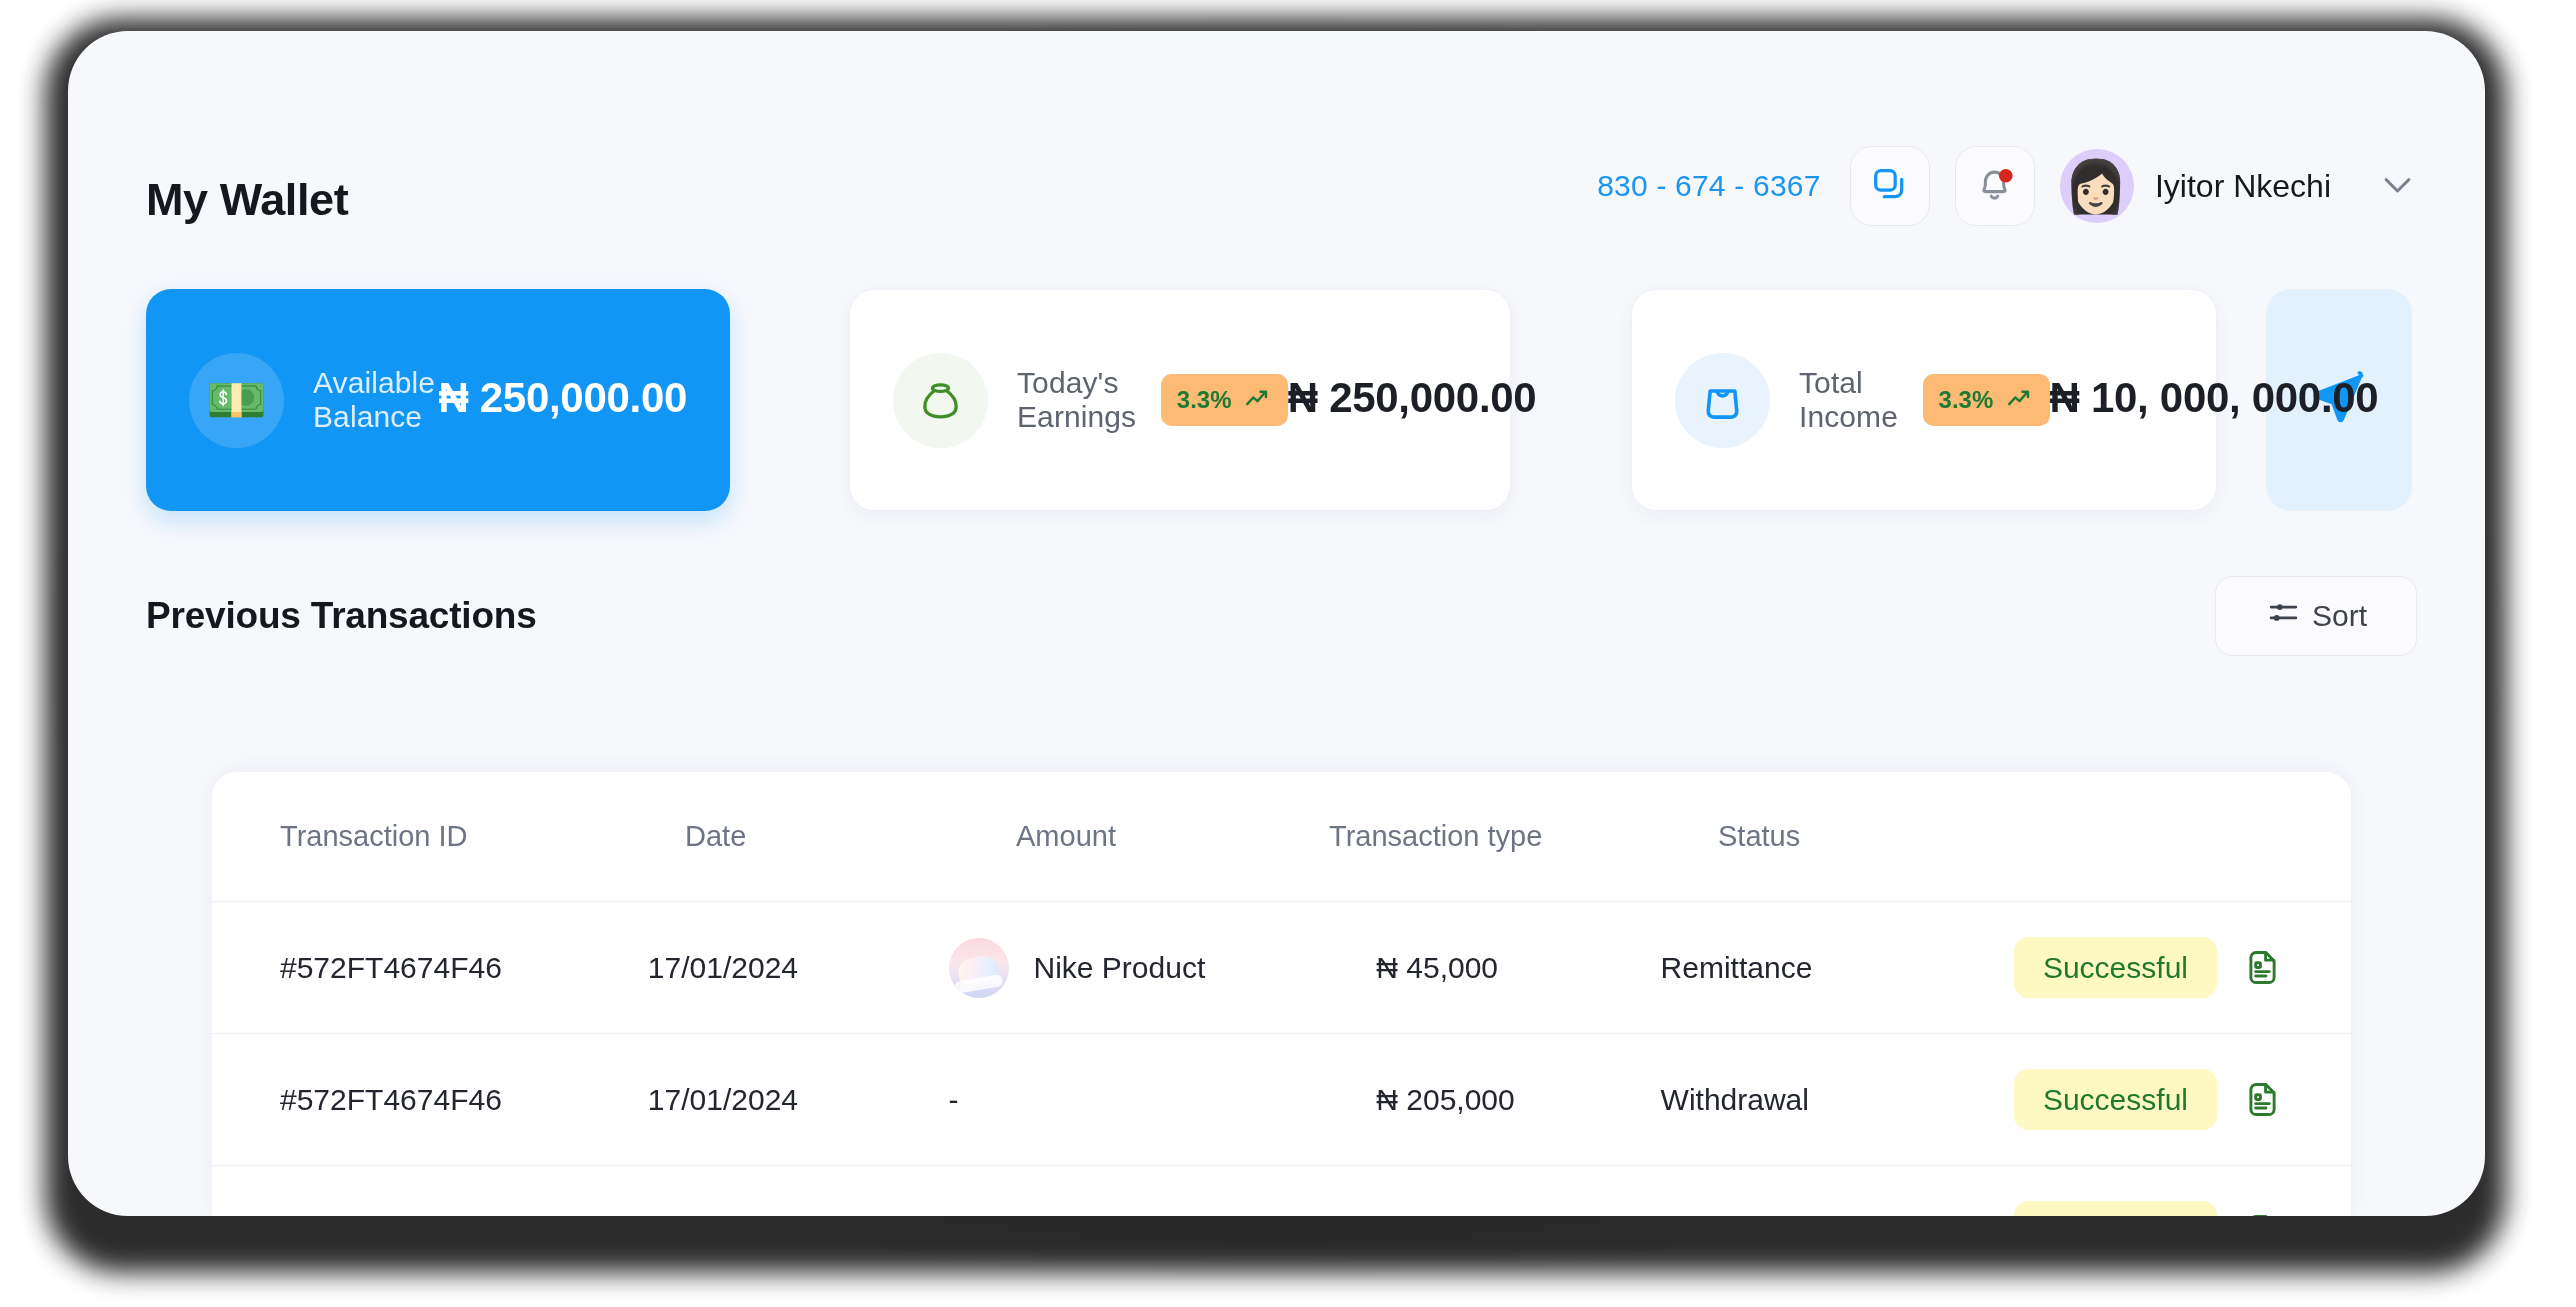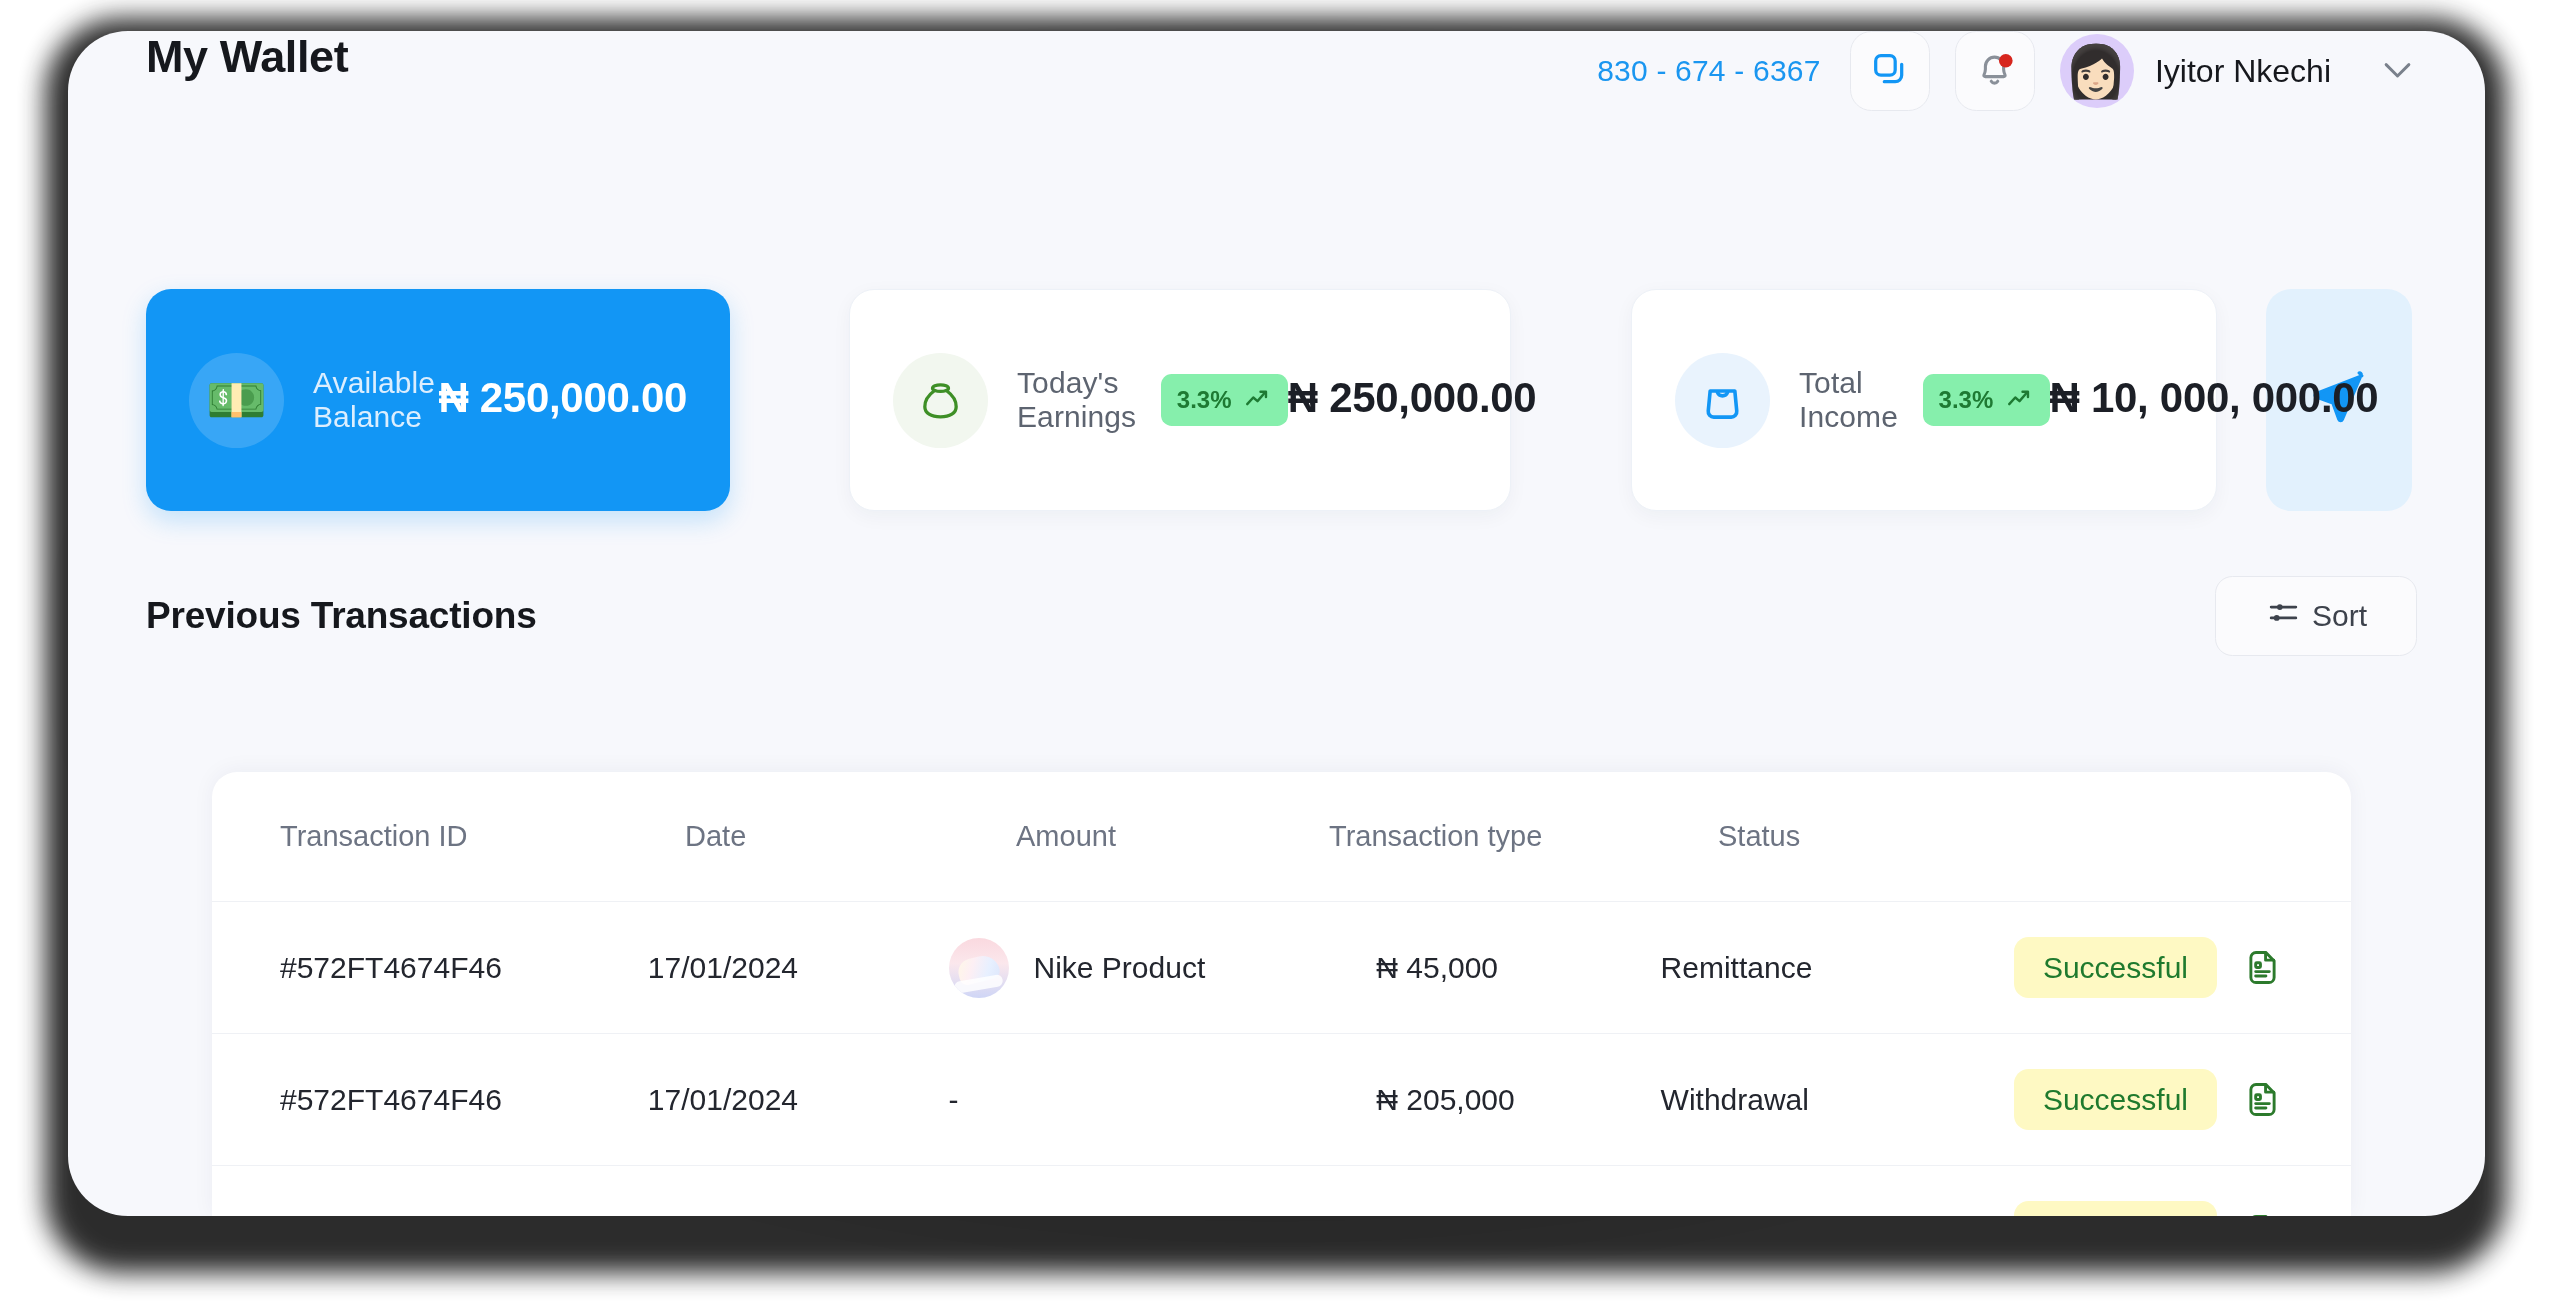--- a/index.html
+++ b/index.html
@@ -58,21 +58,21 @@
     overflow: hidden;
   }
 
   
   .header {
     position: absolute;
     left: 0; top: 0;
     width: 100%;
     height: 195px;
     display: flex;
-    align-items: flex-start;
+    align-items: flex-end;
     padding: 0 68px 0 78px;
   }
   .page-title {
     font-size: 45px;
     font-weight: 600;
     color: #16181D;
     letter-spacing: -0.4px;
   }
   .header-right {
     margin-left: auto;
@@ -176,21 +176,21 @@
   .card-label {
     font-size: 30px;
     font-weight: 400;
     letter-spacing: 0.1px;
   }
   .label-on-blue { color: #DCEEFE; }
   .label-plain   { color: #5D6470; }
 
   .pct-badge {
     margin-left: 25px;
-    background: #86efac;
+    background: #fdba74;
     border-radius: 10.7px;
     padding: 8.8px 15.6px;
     display: flex;
     align-items: center;
     gap: 11.7px;
     font-size: 24px;
     font-weight: 700;
     color: #1E7A33;
   }
 

